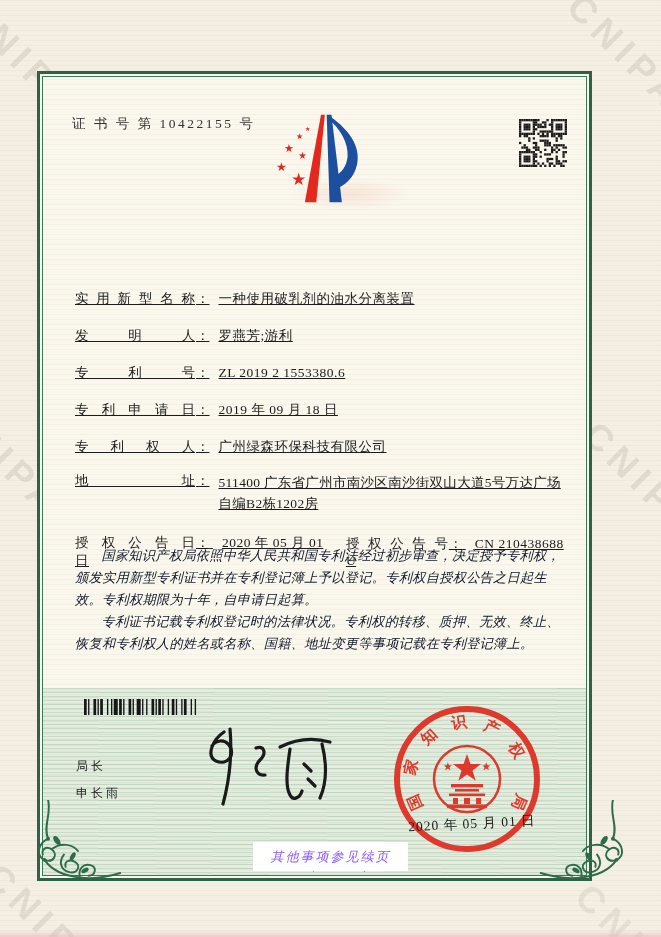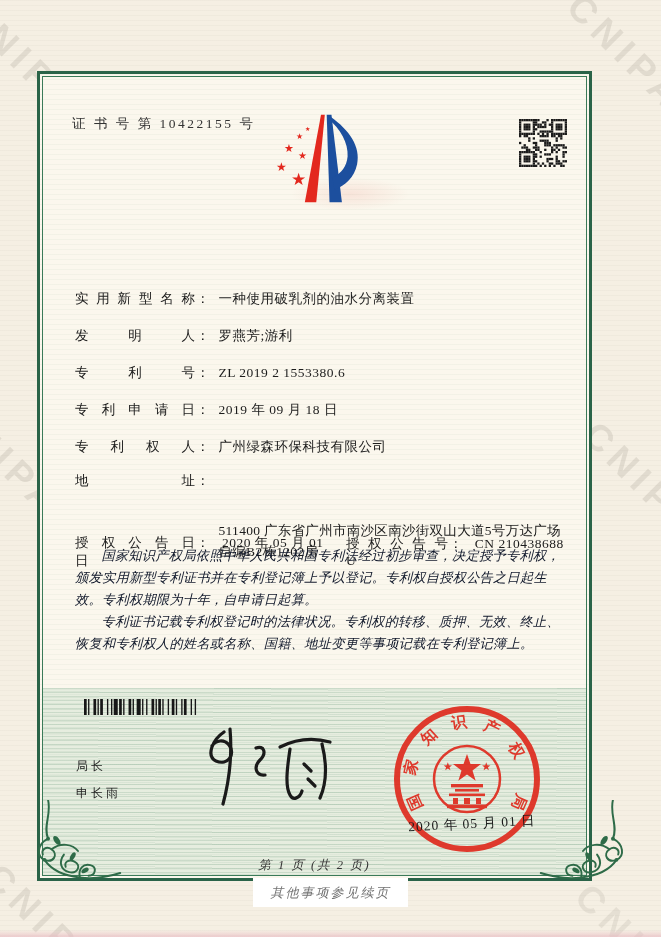--- a/index.html
+++ b/index.html
@@ -41,26 +41,26 @@
   .logo{position:absolute;left:231px;top:37px;width:100px;height:95px;z-index:2;}
   .logo .star{position:absolute;color:#e3281e;line-height:1;}
   .qr{position:absolute;left:479px;top:45px;width:48px;height:48px;z-index:2;}
   .title{
     position:absolute;left:0;right:0;top:127px;text-align:center;z-index:2;
     font-size:30px;font-weight:bold;letter-spacing:7px;color:#141414;
   }
   .title-smudge{position:absolute;left:250px;top:103px;width:120px;height:34px;border-radius:50%;
     background:radial-gradient(ellipse at center,rgba(220,60,50,.10),transparent 70%);z-index:1;}
   .fields{position:absolute;left:35px;top:206px;width:492px;z-index:2;font-size:13.5px;}
-  .field-row{display:flex;align-items:center;height:37px;}
+  .field-row{display:flex;align-items:center;height:37px;text-decoration:underline;}
   .flabel{display:inline-block;width:120px;text-align:justify;text-align-last:justify;letter-spacing:0;}
   .fcolon{margin-left:1px;}
   .fvalue{margin-left:9px;letter-spacing:.5px;}
   .addr-row{height:54px;align-items:flex-start;padding-top:7px;box-sizing:border-box;}
-  .addr-val{margin-left:9px;line-height:21px;letter-spacing:.3px;margin-top:48px;}
+  .addr-val{margin-left:9px;line-height:21px;letter-spacing:.3px;}
   .grant-row{margin-top:14px;}
   .grant2{margin-left:17px;}
   .grant2 .flabel{width:102px;}
   .paragraphs{
     position:absolute;left:35px;top:471px;width:492px;z-index:2;
     font-size:13.2px;line-height:22px;font-style:italic;color:#0f172a;letter-spacing:.3px;
   }
   .paragraphs p{margin:0;text-indent:2em;}
   .barcode{position:absolute;left:42px;top:625px;z-index:2;}
   .officer{position:absolute;left:36px;top:684px;z-index:2;
@@ -77,23 +77,23 @@
   .seal-date{
     position:absolute;left:357px;top:741px;width:150px;text-align:center;z-index:4;
     font-size:13.5px;color:#1a1a1a;letter-spacing:1px;transform:rotate(-3deg);
   }
   .page-num{position:absolute;left:0;right:0;top:783px;text-align:center;z-index:2;
     font-size:12.5px;font-style:italic;letter-spacing:2px;color:#333;}
   .flourish{position:absolute;width:88px;height:88px;z-index:5;}
   .flourish.bl{left:34px;top:800px;}
   .flourish.br{left:539px;top:800px;transform:scaleX(-1);}
   .note-box{
-    position:absolute;left:253px;top:878px;width:155px;height:29px;z-index:6;
+    position:absolute;left:253px;top:842px;width:155px;height:29px;z-index:6;
     background:#ffffff;display:flex;align-items:center;justify-content:center;
-    font-size:13px;font-style:italic;letter-spacing:2px;color:#737373;
+    font-size:13px;font-style:italic;letter-spacing:2px;color:#8b5cf6;
   }
   .bottom-strip{position:absolute;left:0;right:0;bottom:0;height:7px;z-index:7;
     background:linear-gradient(180deg,rgba(238,207,212,0),rgba(233,185,195,.65));}
 </style>
 </head>
 <body>
 
 <div class="watermark" style="left:-16px;top:-8px;">CNIPA</div>
 <div class="watermark" style="left:588px;top:-14px;">CNIPA</div>
 <div class="watermark" style="left:402px;top:246px;opacity:.09;">CNIPA</div>

